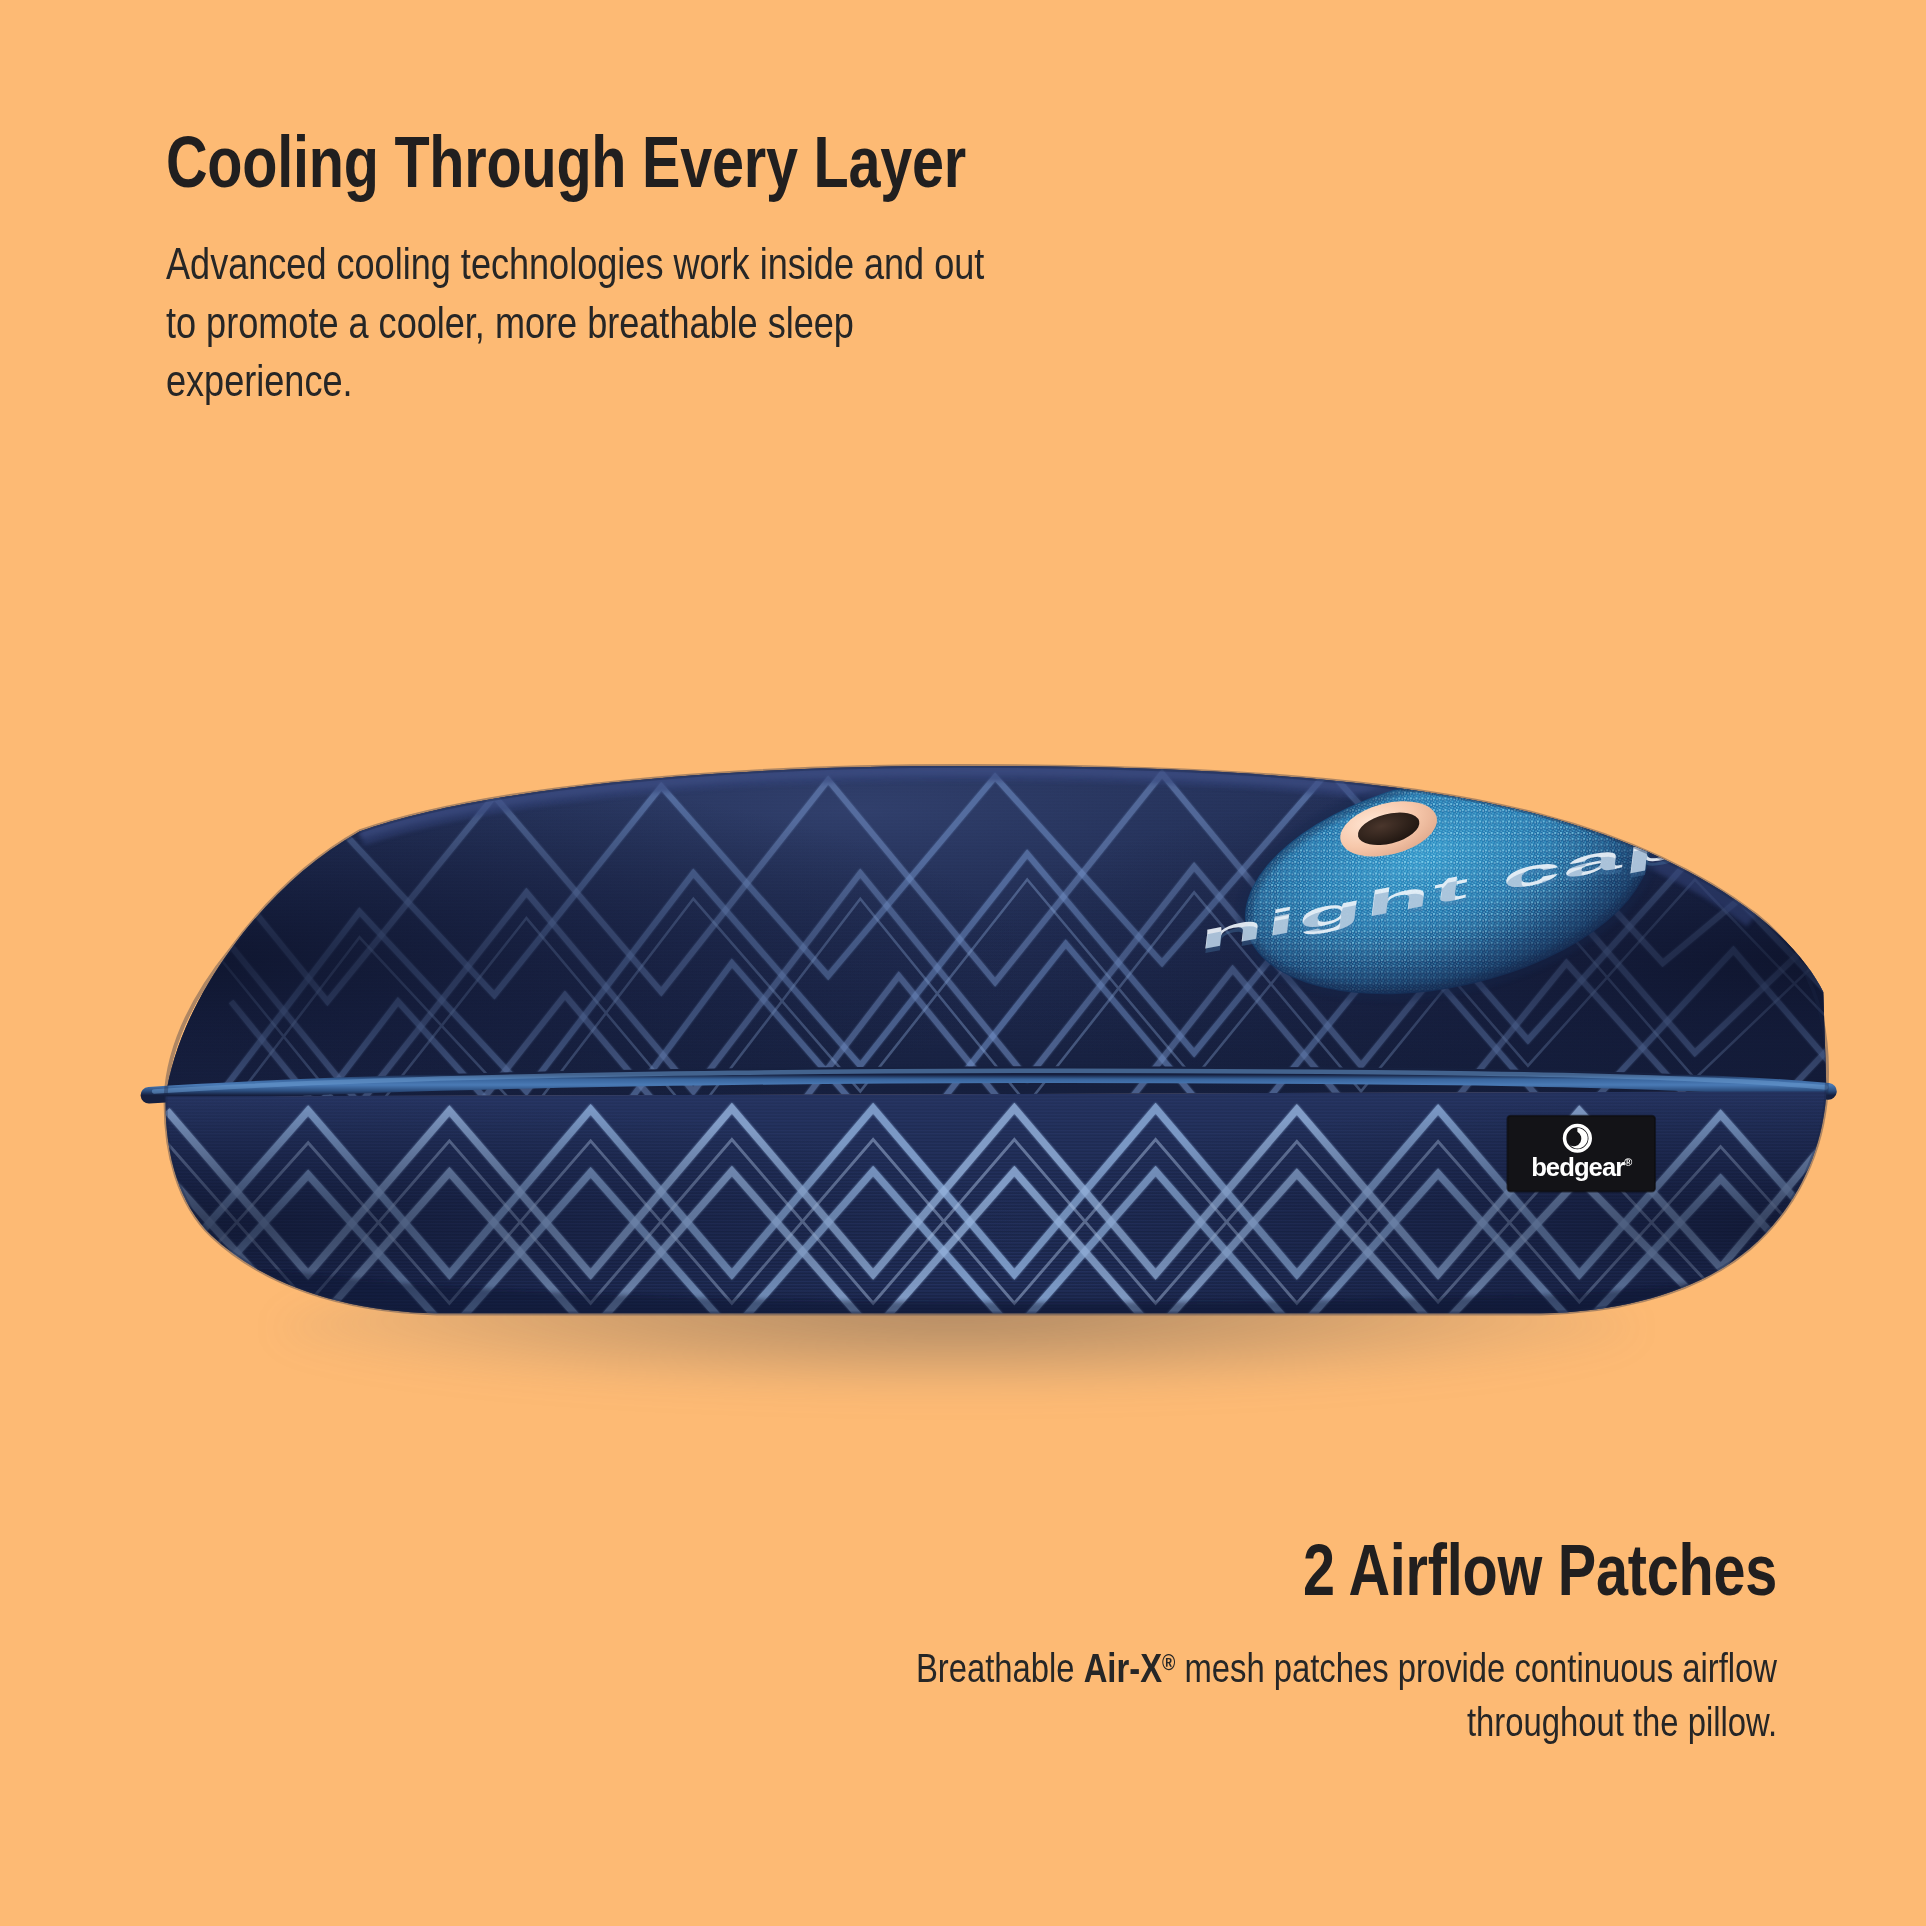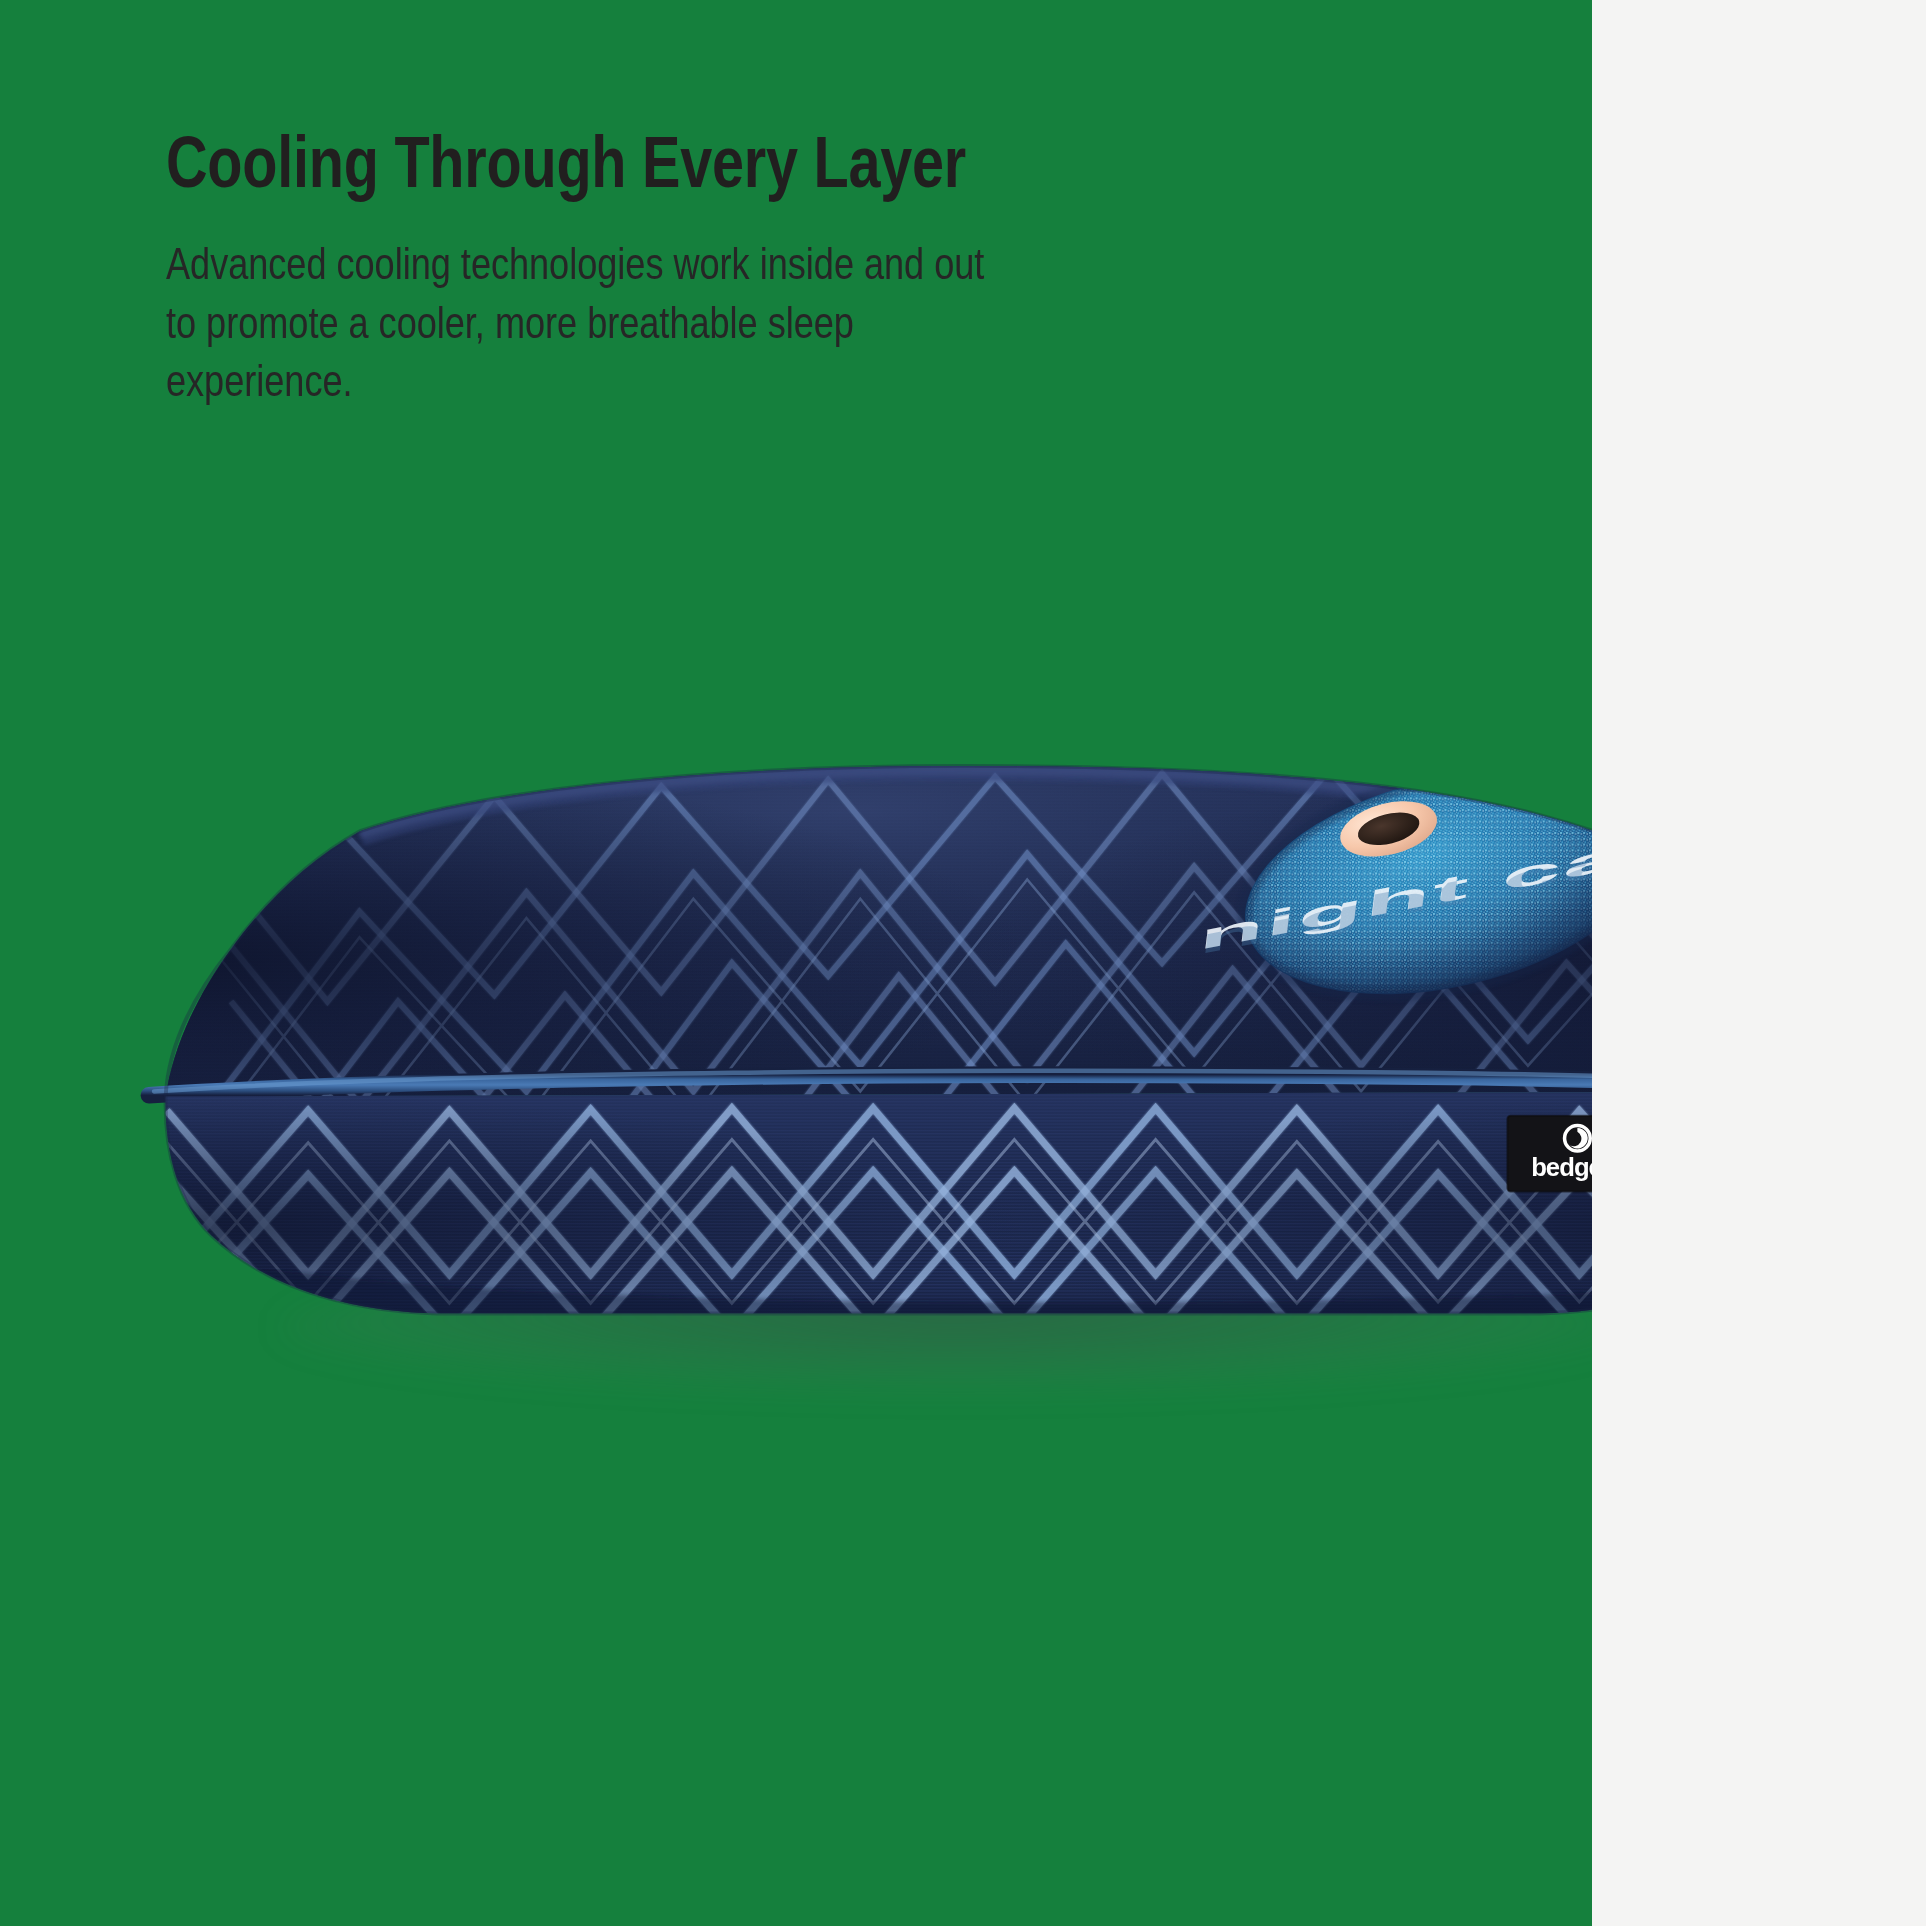--- a/index.html
+++ b/index.html
@@ -7,23 +7,23 @@
     margin: 0;
     padding: 0;
     background: #f4f4f3;
   }
   body {
     font-family: "Liberation Sans", "DejaVu Sans", sans-serif;
   }
 
   #page {
     position: relative;
-    width: 1592px;
+    width: 1926px;
     height: 1926px;
-    background: #15803d;
+    background: #fdba74;
     overflow: hidden;
   }
 
   
   .copy-top {
     position: absolute;
     left: 166px;
     top: 126px;
     width: 1207px;
   }
@@ -363,15 +363,19 @@
                C 2650 2008, 2540 2042, 2400 2046
                L 680 2046
                C 530 2042, 410 2000, 330 1925
                C 278 1875, 256 1795, 258 1708
                C 262 1630, 300 1552, 360 1478
                C 415 1403, 480 1340, 560 1295 Z"></path>
     </g>
   </svg>
   </div>
 
+  <div class="copy-bottom">
+    <h2 class="headline-2">2 Airflow Patches</h2>
+    <p class="body-copy-2"><span>Breathable </span><span class="bold">Air-X</span><span class="bold sup">®</span><span> mesh patches provide continuous airflow throughout the pillow.</span></p>
+  </div>
 
 </div>
 
 
 </body></html>

